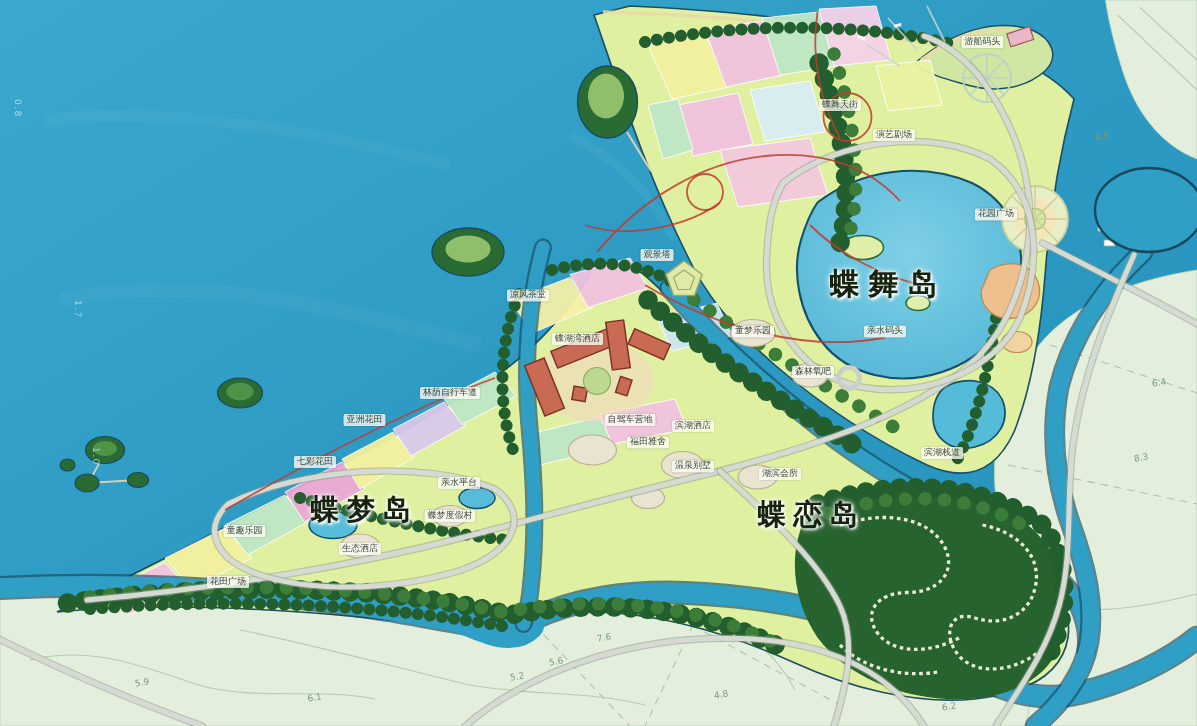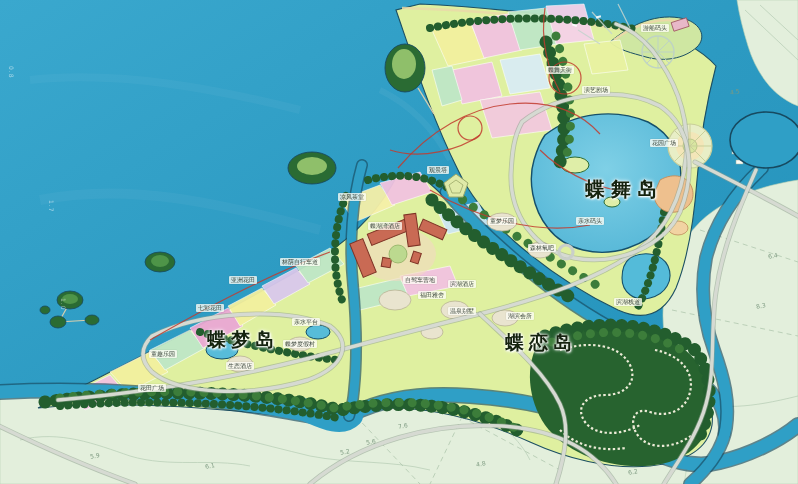--- a/index.html
+++ b/index.html
@@ -237,21 +237,21 @@
     <circle class="route" cx="565" cy="78" r="16"></circle>
     <circle class="route" cx="470" cy="128" r="12"></circle>
     <path class="route" d="M390,150 C420,160 460,150 480,135"></path>
     <path class="route" d="M540,150 C560,170 590,185 615,190"></path>
     <path class="route" d="M545,8 C540,40 548,70 560,92"></path>
     <path class="route" d="M150,340 C220,300 280,270 330,252"></path>
     <path class="route" d="M430,190 C480,220 540,235 590,225"></path>
   </g>
 </svg>
 
-<div class="lbl-big" style="left:553px;top:176px;margin-left:32px;">蝶舞岛</div>
+<div class="lbl-big" style="left:553px;top:176px;">蝶舞岛</div>
 <div class="lbl-big" style="left:207px;top:327px;font-size:19px;letter-spacing:5px;">蝶梦岛</div>
 <div class="lbl-big" style="left:505px;top:330px;font-size:19px;letter-spacing:5px;">蝶恋岛</div>
 
 <div class="chip" style="left:352px;top:197px;">凉风茶堂</div>
 <div class="chip" style="left:385px;top:226px;">蝶湖湾酒店</div>
 <div class="chip" style="left:420px;top:280px;">自驾车营地</div>
 <div class="chip" style="left:462px;top:284px;">滨湖酒店</div>
 <div class="chip" style="left:300px;top:262px;">林荫自行车道</div>
 <div class="chip" style="left:243px;top:280px;">亚洲花田</div>
 <div class="chip" style="left:210px;top:308px;">七彩花田</div>

